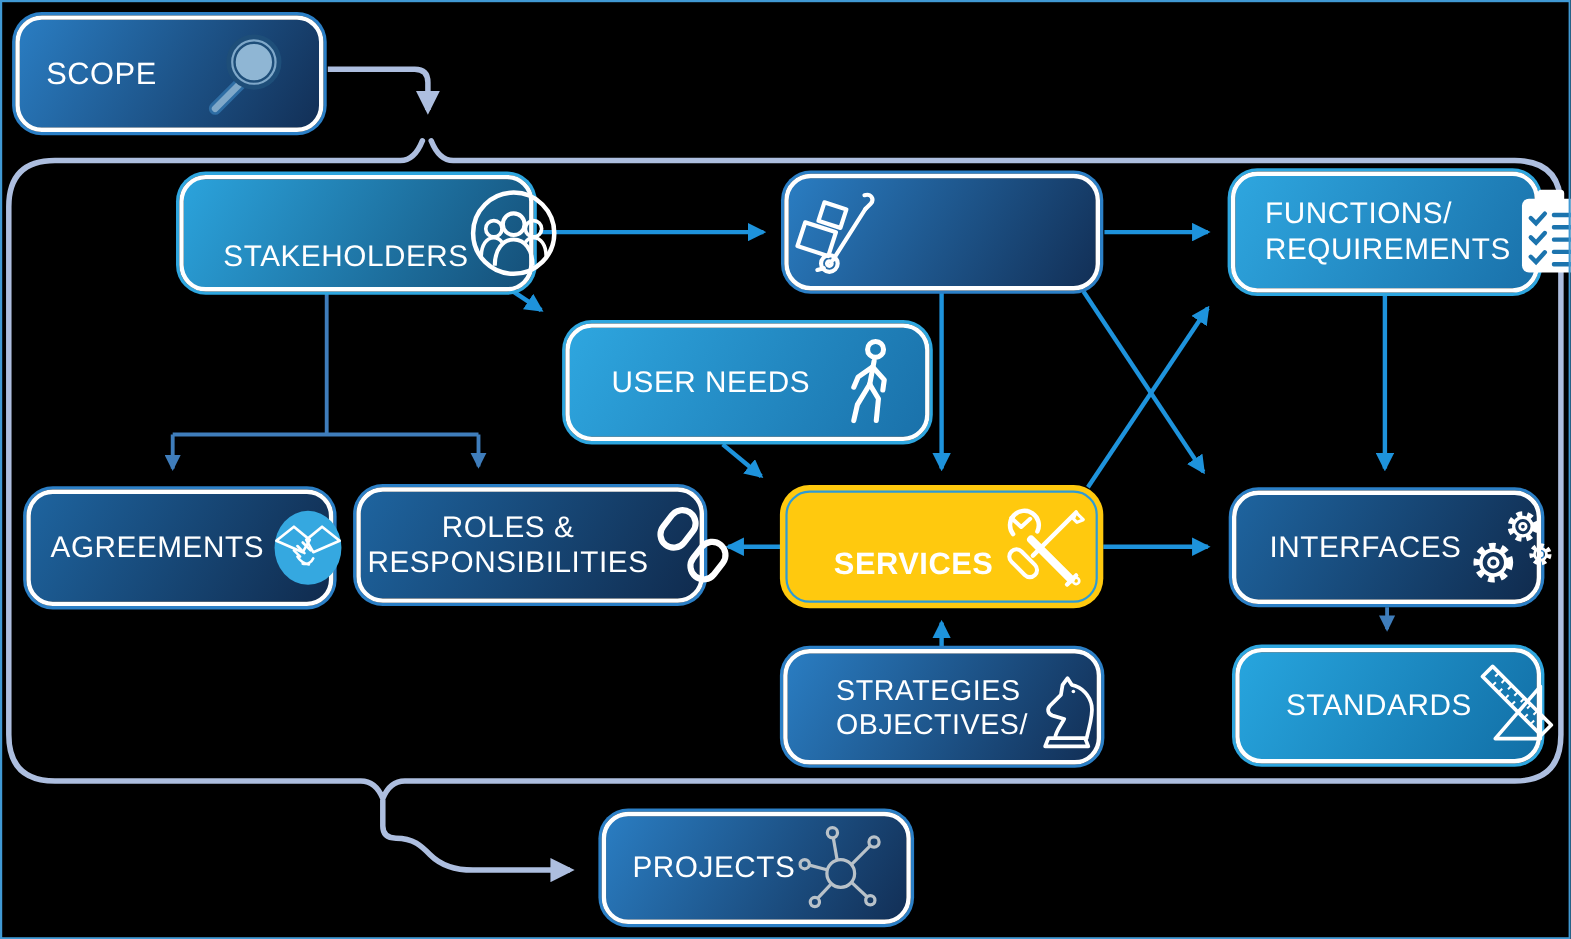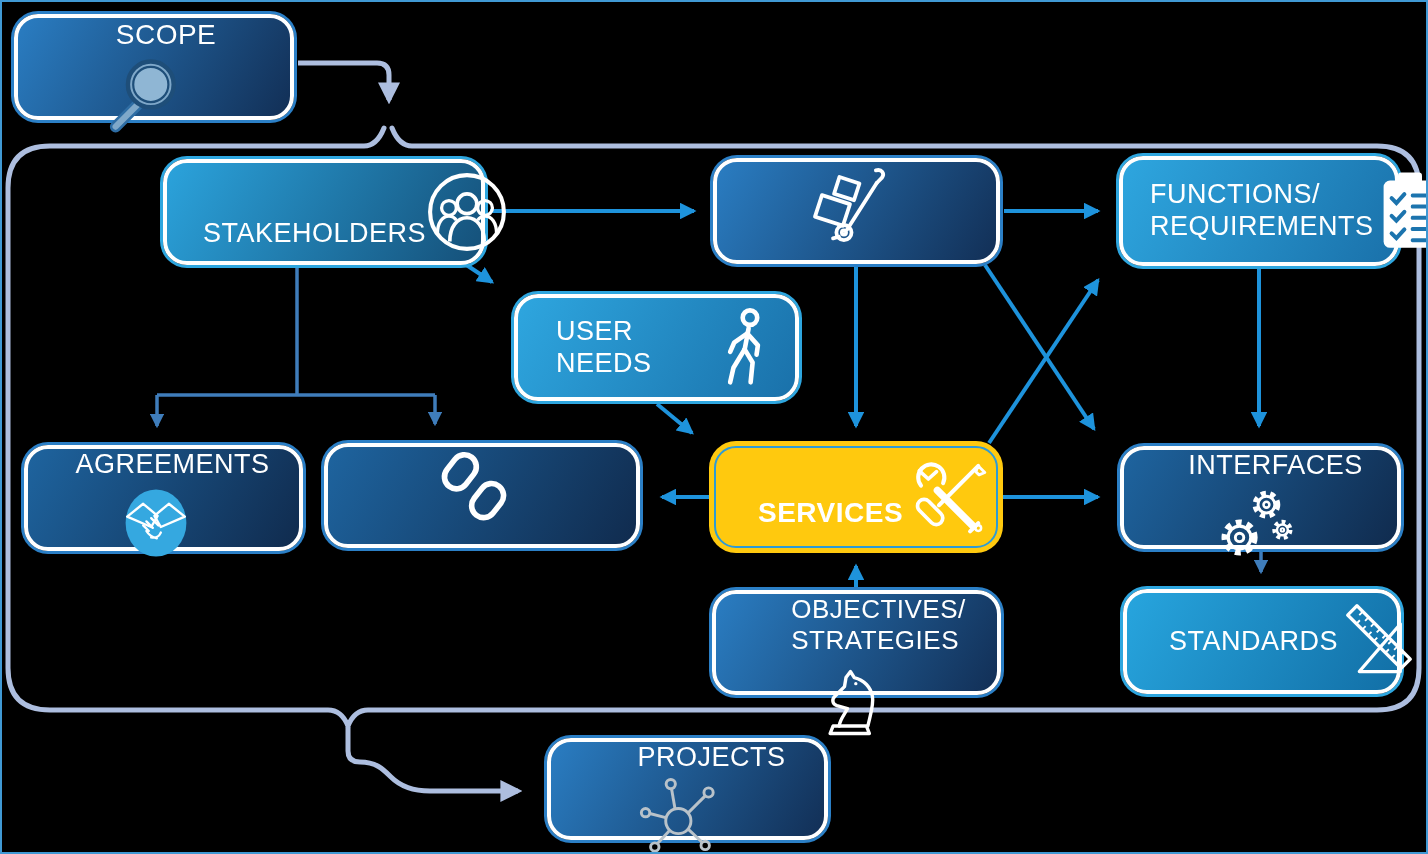--- a/index.html
+++ b/index.html
@@ -3,21 +3,21 @@
 <meta charset="utf-8">
 <style>
   html,body{margin:0;padding:0;background:#000;}
   body{width:1428px;height:854px;position:relative;overflow:hidden;
        font-family:"Liberation Sans","DejaVu Sans",sans-serif;}
   .frame{position:absolute;inset:0;border:2px solid #4099D4;pointer-events:none;z-index:50;}
   svg.overlay{position:absolute;left:0;top:0;z-index:1;}
   .node{position:absolute;z-index:5;display:flex;align-items:center;box-sizing:border-box;
         border:4px solid #fff;border-radius:24px;color:#fff;}
   .ring-sky{box-shadow:0 0 0 3px #2EA6DF;}
-  .ring-mid{box-shadow:0 0 0 3px #2B7FC6;flex-direction:column;}
+  .ring-mid{box-shadow:0 0 0 3px #2B7FC6;}
   .g-sky    {background:linear-gradient(120deg,#2EA6DF 0%,#1A71AA 100%);}
   .g-sky2   {background:linear-gradient(120deg,#27A5DE 0%,#126FA6 100%);}
   .g-skydark{background:linear-gradient(120deg,#2BA3DC 0%,#155079 100%);}
   .g-mid    {background:linear-gradient(120deg,#2A7DC2 0%,#122F56 100%);}
   .g-navy   {background:linear-gradient(120deg,#1E649F 0%,#102B4E 100%);}
   .services-node{background:#FFC90E;border:2.5px solid #2E9BD6;border-radius:22px;
         box-shadow:0 0 0 5px #FFC90E;}
   .label{flex:1;font-size:27px;letter-spacing:.5px;line-height:1.18;}
   .label span{display:block;}
   .icon{flex:0 0 auto;display:flex;align-items:center;justify-content:center;}
@@ -25,21 +25,21 @@
   .n-stakeholders .label{padding-left:36px;margin-top:44px;}
   .n-inventory .label{padding-left:38px;}
   .n-functions .label{padding-left:27px;}
   .n-user_needs .label{padding-left:38px;}
   .n-agreements .label{padding-left:18px;}
   .n-roles .label{text-align:center;padding-left:6px;}
   .n-services .label{padding-left:42px;font-size:28px;font-weight:bold;margin-top:32px;}
   .n-interfaces .label{padding-left:30px;text-align:right;}
   .n-planning .label{padding-left:44px;font-size:26px;}
   .n-standards .label{padding-left:42px;}
-  .n-projects .label{padding-left:48px;}
+  .n-projects .label{padding-left:24px;}
   .icon{margin-right:16px;}
   .n-scope .icon{margin-right:24px;}
 </style>
 </head>
 <body>
 
 <div class="frame"></div>
 
 <svg class="overlay" width="1428" height="854" viewBox="0 0 1428 854">
   <defs>
@@ -148,21 +148,21 @@
         <rect x="46" y="28" width="24" height="5" rx="2"></rect>
         <rect x="46" y="42" width="24" height="5" rx="2"></rect>
         <rect x="46" y="56" width="24" height="5" rx="2"></rect>
         <rect x="46" y="70" width="24" height="5" rx="2"></rect>
         <rect x="46" y="84" width="24" height="5" rx="2"></rect>
       </g>
     </svg>
   </span>
 </div>
 
-<div class="node n-user_needs g-sky ring-sky" style="left:514px;top:294px;width:285px;height:107px">
+<div class="node n-user_needs g-sky ring-sky" style="left:514px;top:294px;width:331px;height:107px">
   <div class="label">
       <span>USER NEEDS</span>
     </div>
   <span class="icon">
     <svg width="66" height="82" viewBox="0 0 100 120" fill="none" stroke="#FFFFFF" stroke-width="7" stroke-linecap="round" stroke-linejoin="round">
       <circle cx="56" cy="14" r="11"></circle>
       <path d="M54 30 L48 62"></path>
       <path d="M52 38 L32 52 L26 66"></path>
       <path d="M52 38 L68 56 L66 70"></path>
       <path d="M48 62 L31 90 L26 112"></path>
@@ -182,20 +182,24 @@
         <path d="M14 44 L34 28 L52 43 L44 57 Z"></path>
         <path d="M86 44 L66 28 L48 43 L56 57 Z"></path>
         <path d="M38 50 l8 8 M44 46 l9 9 M34 55 l7 7"></path>
         <path d="M38 62 c3 5 8 8 13 9 M56 64 c-2 5-7 7-12 6"></path>
       </g>
     </svg>
   </span>
 </div>
 
 <div class="node n-roles g-navy ring-mid" style="left:324px;top:443px;width:316px;height:105px">
+  <div class="label">
+    <span>ROLES &amp;</span>
+      <span>RESPONSIBILITIES</span>
+  </div>
   <span class="icon">
     <svg width="80" height="80" viewBox="0 0 100 100" fill="none" stroke="#FFFFFF" stroke-width="7">
       <rect x="18" y="8" width="30" height="46" rx="15" transform="rotate(38 33 31)"></rect>
       <rect x="52" y="44" width="30" height="46" rx="15" transform="rotate(38 67 67)"></rect>
     </svg>
   </span>
 </div>
 
 <div class="node n-services services-node" style="left:714px;top:446px;width:284px;height:102px">
   <div class="label">
@@ -229,22 +233,22 @@
       <circle cx="66" cy="27" r="3.5" stroke-width="3"></circle>
       <circle cx="85" cy="57" r="9.5" stroke-width="5" stroke-dasharray="4.5 4.2"></circle>
       <circle cx="85" cy="57" r="6.5" stroke-width="3"></circle>
       <circle cx="85" cy="57" r="2" stroke-width="2.5"></circle>
     </svg>
   </span>
 </div>
 
 <div class="node n-planning g-mid ring-mid" style="left:712px;top:590px;width:289px;height:105px">
   <div class="label">
+      <span>STRATEGIES</span>
       <span>OBJECTIVES/</span>
-      <span>STRATEGIES</span>
   </div>
   <span class="icon">
     <svg width="68" height="86" viewBox="0 0 90 110" fill="none" stroke="#FFFFFF" stroke-width="4.5" stroke-linecap="round" stroke-linejoin="round">
       <path d="M32 92 c1-9 7-15 11-23 l-14-4 c-6-2-7-8-3-12 l13-13 2-12 6-8 5 8 c13 3 22 13 24 25 2 11-3 25-6 39"></path>
       <path d="M24 92 h44 l4 10 H20 z"></path>
       <circle cx="54" cy="36" r="2.2" fill="#FFFFFF" stroke="none"></circle>
     </svg>
   </span>
 </div>
 

